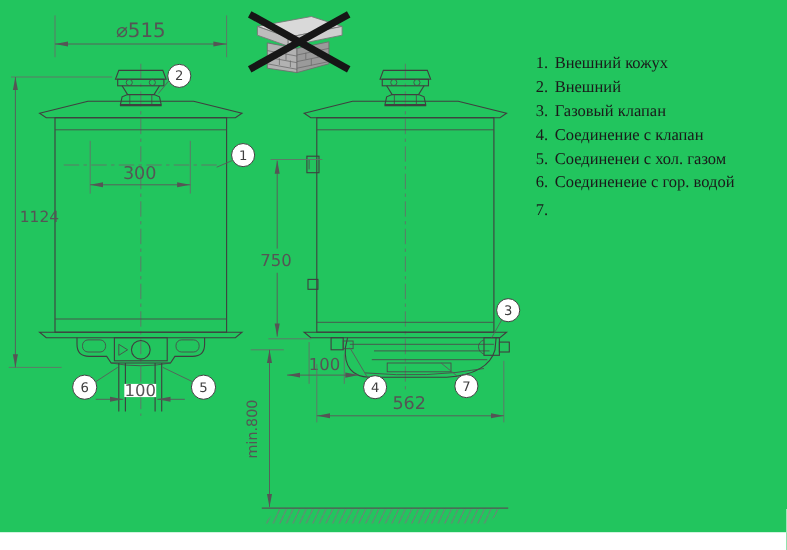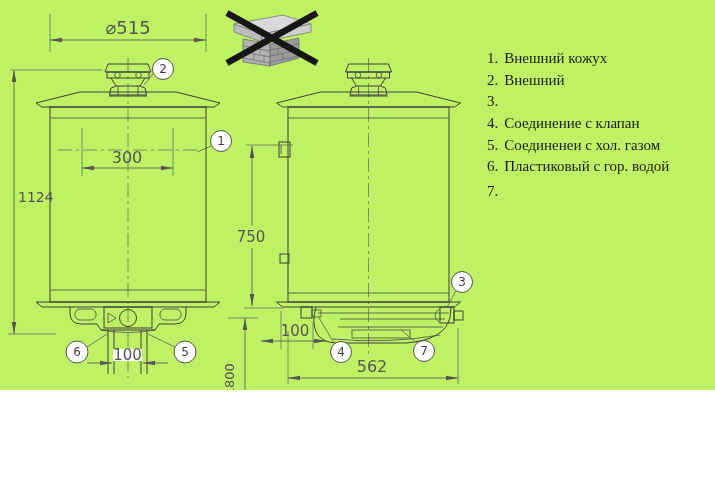--- a/index.html
+++ b/index.html
@@ -1,16 +1,16 @@
 <!DOCTYPE html>
 <html><head>
 <meta charset="utf-8">
 <style>
   html,body{margin:0;padding:0;background:#fff;}
-  .stage{position:relative;width:715px;height:390px;background:#bef264;overflow:hidden;
+  .stage{position:relative;width:715px;height:484px;background:#22c55e;overflow:hidden;
          font-family:"Liberation Sans",sans-serif;}
   svg{position:absolute;left:0;top:0;}
   
   .ln{stroke:#3f3f3f;stroke-width:1;fill:none;stroke-linecap:butt;stroke-linejoin:miter;}
   .lnt{stroke:#4a4a4a;stroke-width:.8;fill:none;}
   .cl{stroke:#6a6a6a;stroke-width:.75;fill:none;stroke-dasharray:14 4 3 4;}
   .ext{stroke:#6a6a6a;stroke-width:.75;fill:none;}
   .dim{stroke:#5a5a5a;stroke-width:.85;fill:none;}
   .dimtxt{font-family:"DejaVu Sans",sans-serif;fill:#555;}
   .callout circle{stroke:#3f3f3f;stroke-width:.9;fill:#fff;}
@@ -230,31 +230,32 @@
   <div class="legend-row">
     <span class="legend-num">1.</span>
     <span>Внешний кожух</span>
   </div>
   <div class="legend-row">
     <span class="legend-num">2.</span>
     <span>Внешний</span>
   </div>
   <div class="legend-row">
     <span class="legend-num">3.</span>
+    <span>Газовый клапан</span>
   </div>
   <div class="legend-row">
     <span class="legend-num">4.</span>
     <span>Соединение с клапан</span>
   </div>
   <div class="legend-row">
     <span class="legend-num">5.</span>
     <span>Соединенеи с хол. газом</span>
   </div>
   <div class="legend-row">
     <span class="legend-num">6.</span>
-    <span>Пластиковый с гор. водой</span>
+    <span>Соединенеие с гор. водой</span>
   </div>
   <div class="legend-row sp">
     <span class="legend-num">7.</span>
   </div>
 </div>
 
 </div>
 
 </body></html>

